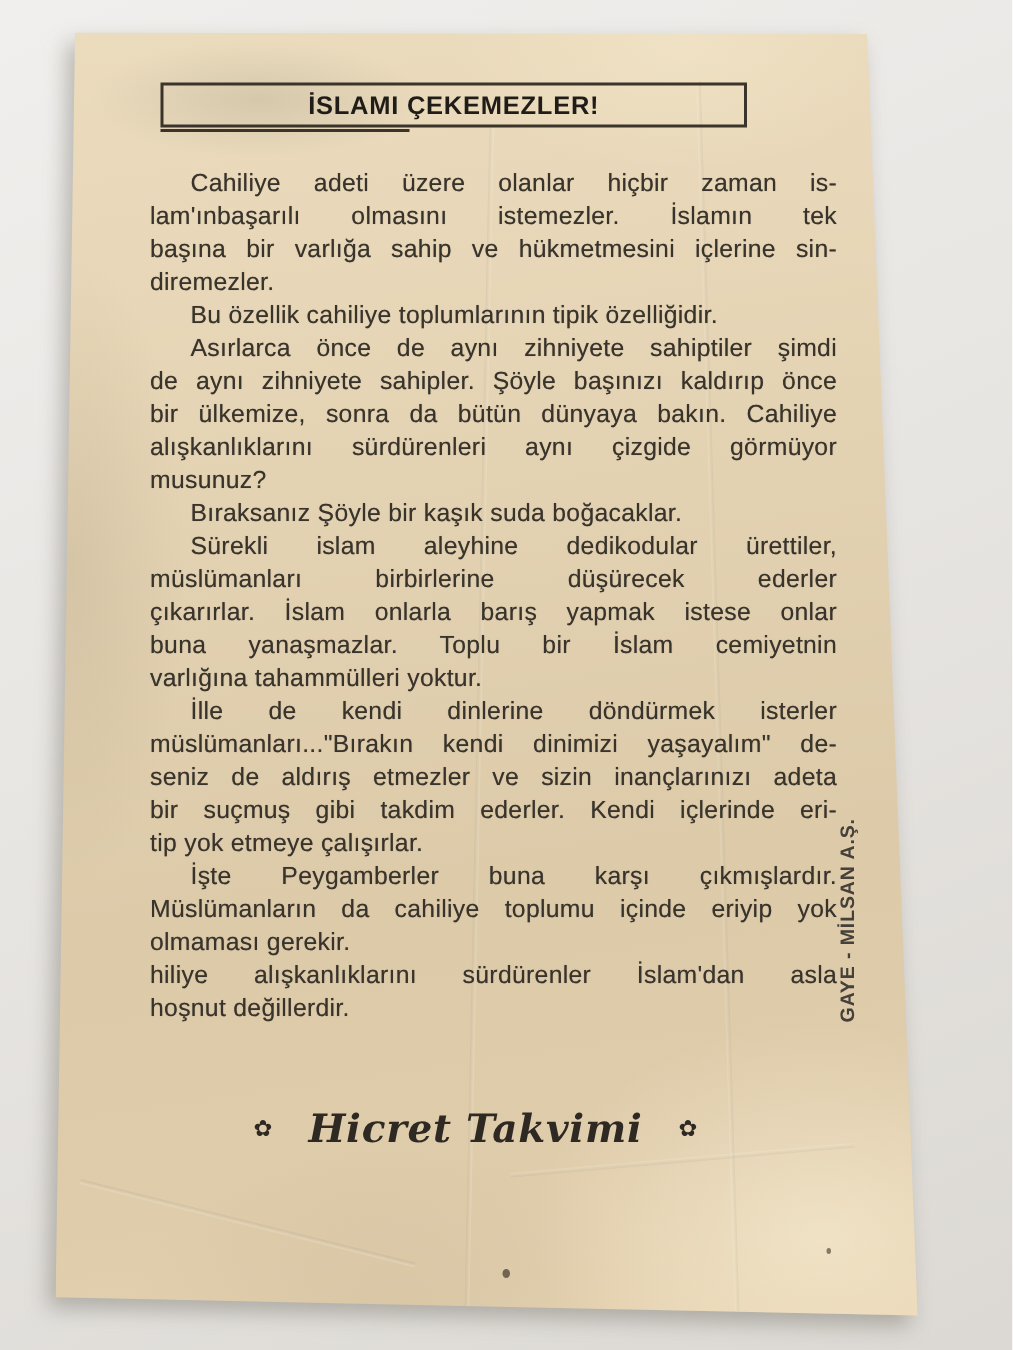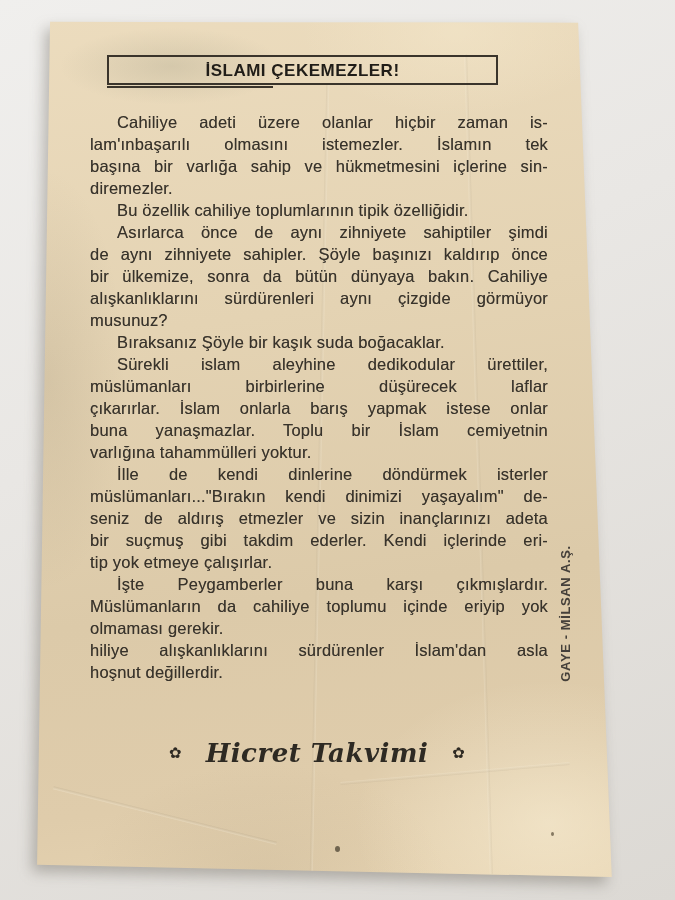--- a/index.html
+++ b/index.html
@@ -43,21 +43,21 @@
     position:absolute; left:77px; top:41px; width:387px; height:26px;
     border:2px solid #3a342b; text-align:center;
   }
   .title-text {
     font-size:17px; font-weight:bold; color:#201d18;
     letter-spacing:0.5px; line-height:27px; white-space:nowrap;text-align:center;
   }
   .misprint { position:absolute; left:-2px; bottom:-5px; width:43%; height:2px; background:#3a342b; }
 
   .body-text {
-    position:absolute; left:60px; top:97px; width:458px;
+    position:absolute; left:70px; top:97px; width:458px;
     color:#38332b; font-size:16.5px; line-height:22px; letter-spacing:0.2px;
     text-shadow:0 0 0.5px rgba(56,51,43,0.55);
   }
   .line { text-align:justify; text-align-last:justify; }
   .line.last { text-align-last:left; }
   .line.indent { text-indent:27px; }
 
   .footer {
     position:absolute; left:58px; top:724px; width:458px;
     text-align:center; color:#2e2a23; white-space:nowrap;
@@ -103,21 +103,21 @@
         <div class="line">başına bir varlığa sahip ve hükmetmesini içlerine sin-</div>
         <div class="line last">diremezler.</div>
         <div class="line indent last">Bu özellik cahiliye toplumlarının tipik özelliğidir.</div>
         <div class="line indent">Asırlarca önce de aynı zihniyete sahiptiler şimdi</div>
         <div class="line">de aynı zihniyete sahipler. Şöyle başınızı kaldırıp önce</div>
         <div class="line">bir ülkemize, sonra da bütün dünyaya bakın. Cahiliye</div>
         <div class="line">alışkanlıklarını sürdürenleri aynı çizgide görmüyor</div>
         <div class="line last">musunuz?</div>
         <div class="line indent last">Bıraksanız Şöyle bir kaşık suda boğacaklar.</div>
         <div class="line indent">Sürekli islam aleyhine dedikodular ürettiler,</div>
-        <div class="line">müslümanları birbirlerine düşürecek laflar</div>
+        <div class="line">müslümanları birbirlerine düşürecek ederler</div>
         <div class="line">çıkarırlar. İslam onlarla barış yapmak istese onlar</div>
         <div class="line">buna yanaşmazlar. Toplu bir İslam cemiyetnin</div>
         <div class="line last">varlığına tahammülleri yoktur.</div>
         <div class="line indent">İlle de kendi dinlerine döndürmek isterler</div>
         <div class="line">müslümanları..."Bırakın kendi dinimizi yaşayalım" de-</div>
         <div class="line">seniz de aldırış etmezler ve sizin inançlarınızı adeta</div>
         <div class="line">bir suçmuş gibi takdim ederler. Kendi içlerinde eri-</div>
         <div class="line last">tip yok etmeye çalışırlar.</div>
         <div class="line indent">İşte Peygamberler buna karşı çıkmışlardır.</div>
         <div class="line">Müslümanların da cahiliye toplumu içinde eriyip yok</div>

